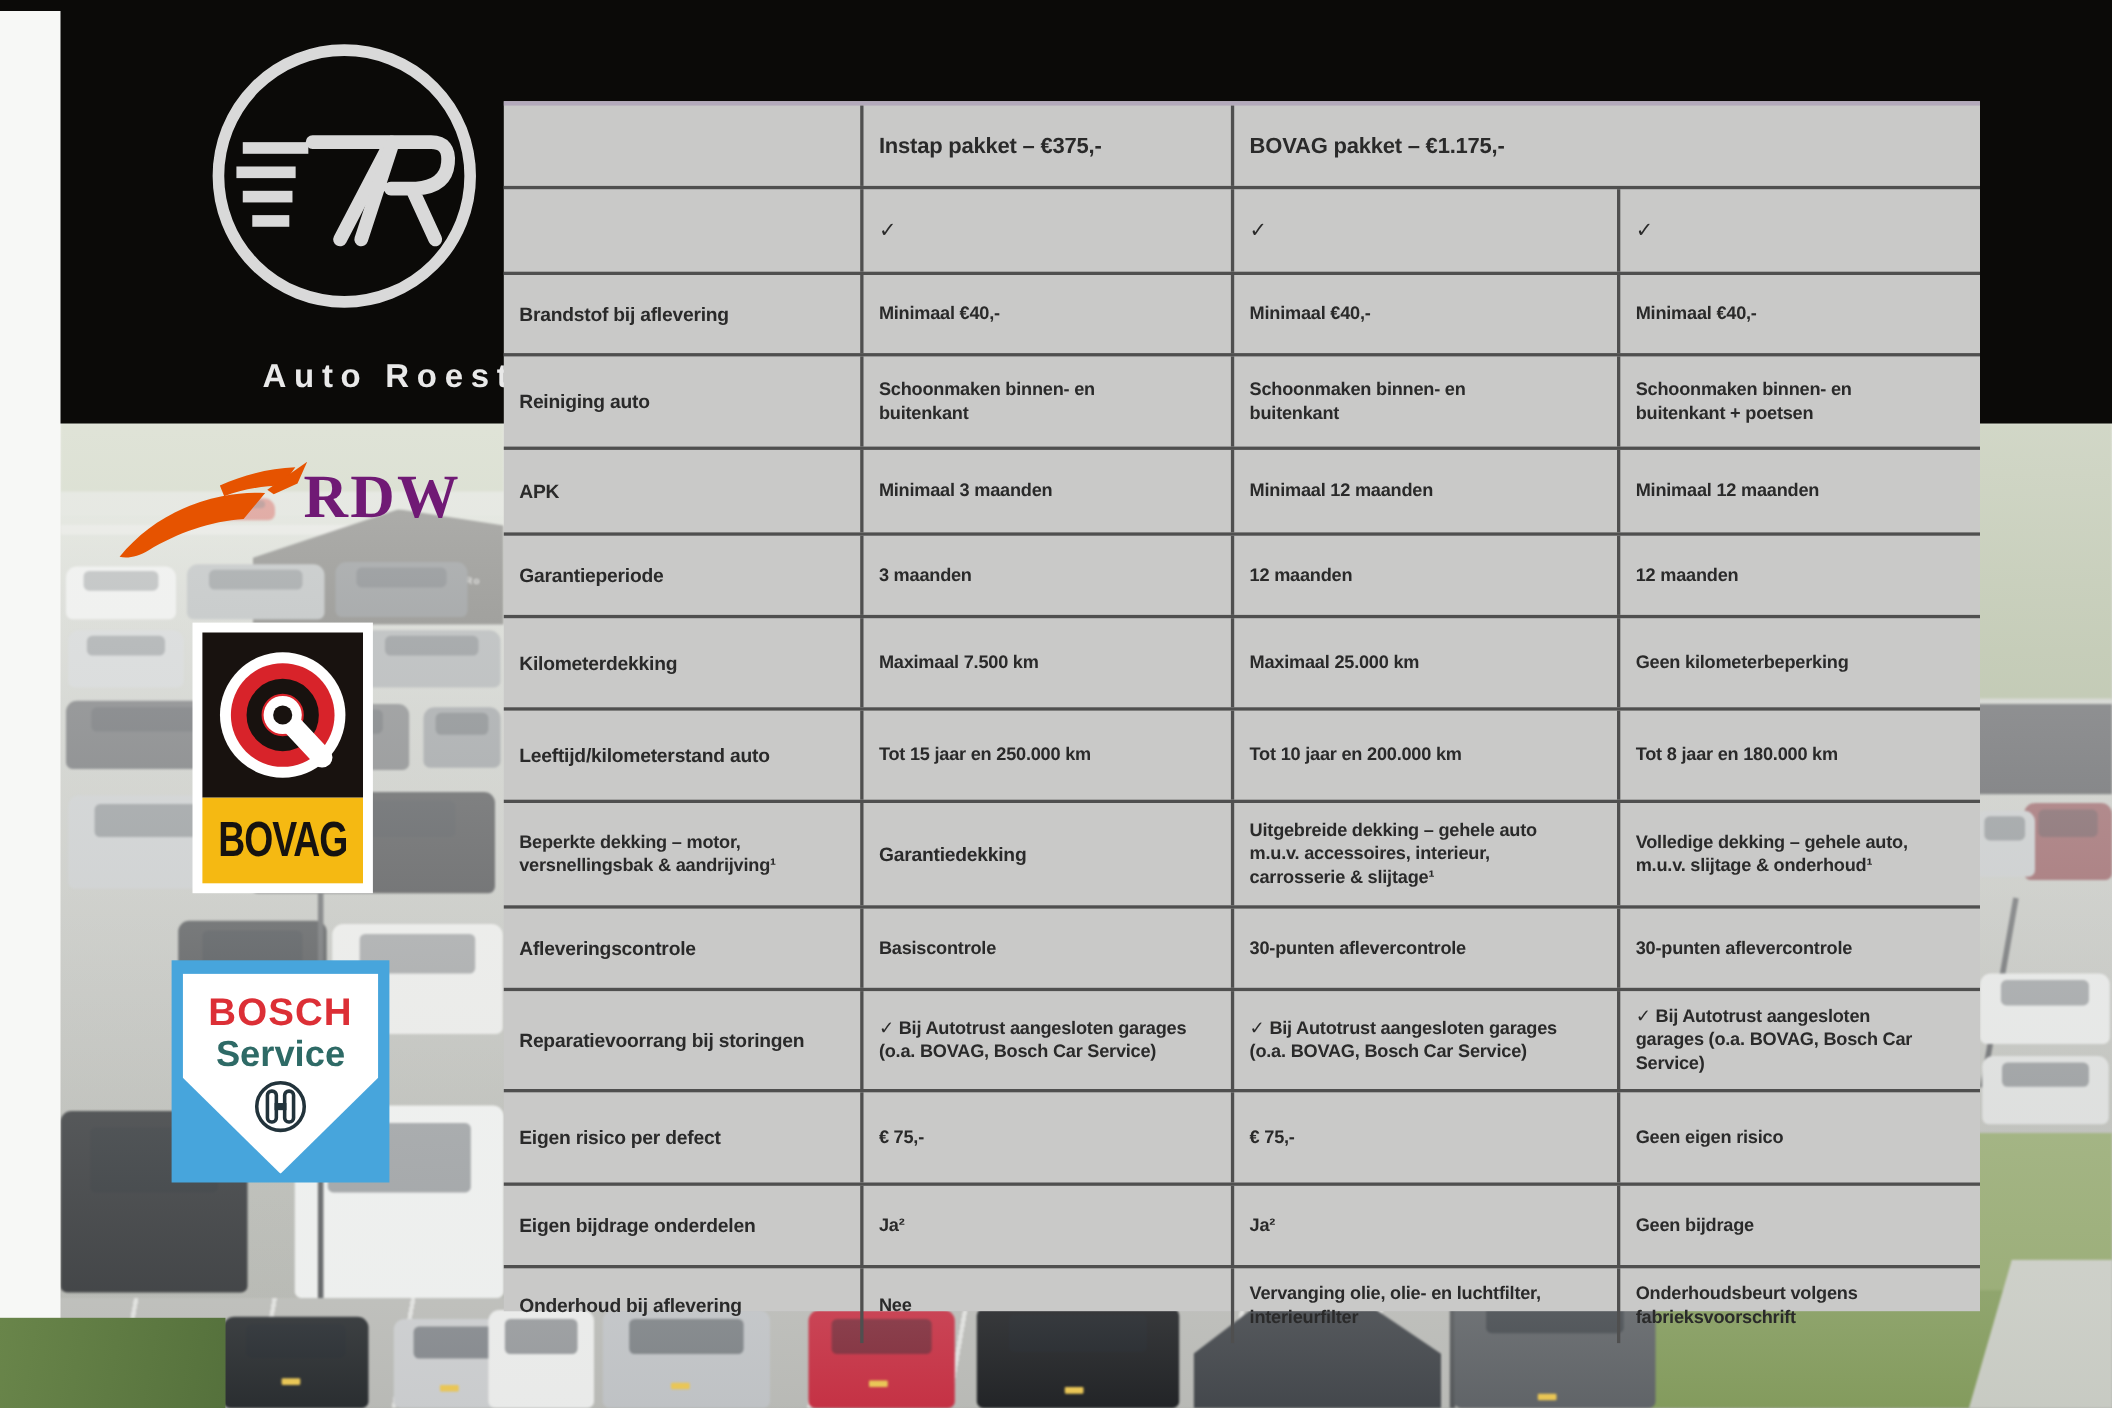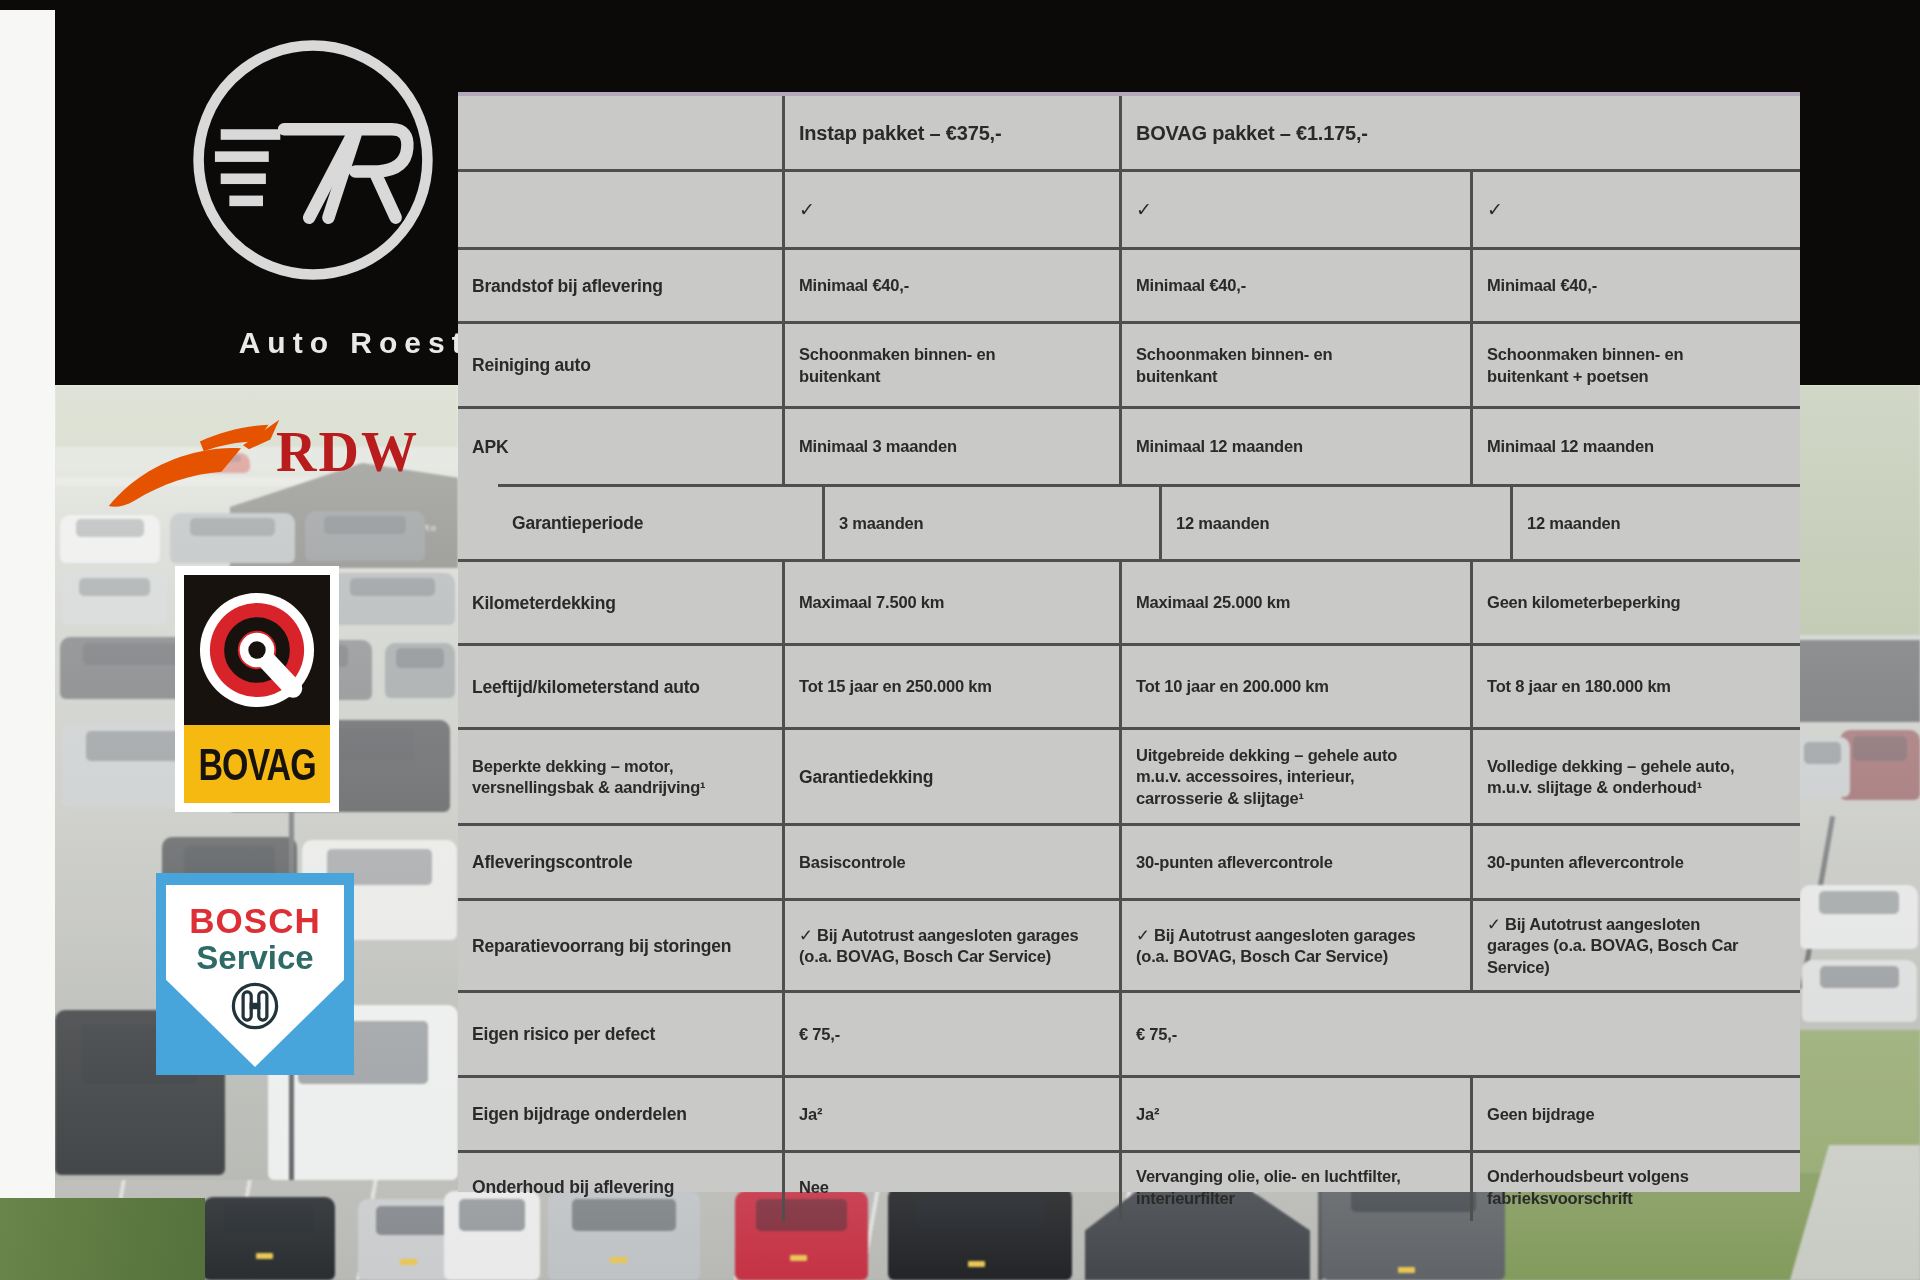--- a/index.html
+++ b/index.html
@@ -35,21 +35,21 @@
   .grass-corner{position:absolute;left:0;top:1198px;width:205px;height:82px;
     background:linear-gradient(100deg,#69854a,#55713c);}
   .ar-logo{position:absolute;left:55px;top:0;width:403px;height:385px;}
   .ar-mark{position:absolute;left:133px;top:35px;}
   .ar-name{position:absolute;left:38px;top:326px;width:440px;text-align:right;
     color:var(--logo_white);font-size:30px;font-weight:700;letter-spacing:7px;}
 
   
   .rdw{position:absolute;left:104px;top:412px;width:310px;height:100px;}
   .rdw-text{position:absolute;left:172px;top:8px;font-family:"Liberation Serif","DejaVu Serif",serif;
-    font-weight:600;font-size:56px;color:#b91c1c;letter-spacing:2px;}
+    font-weight:600;font-size:56px;color:#701a75;letter-spacing:2px;}
 
   
   .bovag{position:absolute;left:175px;top:566px;width:164px;height:246px;background:#fff;
     box-sizing:border-box;padding:9px;}
   .bovag-top{position:relative;width:100%;height:150px;background:var(--bovag_black);}
   .bovag-bottom{width:100%;height:78px;background:var(--bovag_yellow);display:flex;
     align-items:center;justify-content:center;}
   .bovag-word{font-weight:700;font-size:34px;letter-spacing:-1px;color:#161210;
     transform:scaleY(1.32);}
 
@@ -226,21 +226,21 @@
 buitenkant</div>
         <div class="t-cell">Schoonmaken binnen- en
 buitenkant + poetsen</div>
       </div>
       <div class="t-row" style="height: 78px;">
         <div class="t-cell t-label">APK</div>
         <div class="t-cell">Minimaal 3 maanden</div>
         <div class="t-cell">Minimaal 12 maanden</div>
         <div class="t-cell">Minimaal 12 maanden</div>
       </div>
-      <div class="t-row" style="height: 75px; margin-left: 40px;">
+      <div class="t-row" style="height: 75px;">
         <div class="t-cell t-label">Garantieperiode</div>
         <div class="t-cell">3 maanden</div>
         <div class="t-cell">12 maanden</div>
         <div class="t-cell">12 maanden</div>
       </div>
       <div class="t-row" style="height: 84px;">
         <div class="t-cell t-label">Kilometerdekking</div>
         <div class="t-cell">Maximaal 7.500 km</div>
         <div class="t-cell">Maximaal 25.000 km</div>
         <div class="t-cell">Geen kilometerbeperking</div>
@@ -274,20 +274,21 @@
         <div class="t-cell">✓ Bij Autotrust aangesloten garages
 (o.a. BOVAG, Bosch Car Service)</div>
         <div class="t-cell">✓ Bij Autotrust aangesloten
 garages (o.a. BOVAG, Bosch Car
 Service)</div>
       </div>
       <div class="t-row" style="height: 85px;">
         <div class="t-cell t-label">Eigen risico per defect</div>
         <div class="t-cell">€ 75,-</div>
         <div class="t-cell">€ 75,-</div>
+        <div class="t-cell">Geen eigen risico</div>
       </div>
       <div class="t-row" style="height: 75px;">
         <div class="t-cell t-label">Eigen bijdrage onderdelen</div>
         <div class="t-cell">Ja²</div>
         <div class="t-cell">Ja²</div>
         <div class="t-cell">Geen bijdrage</div>
       </div>
       <div class="t-row" style="height: 71px;">
         <div class="t-cell t-label">Onderhoud bij aflevering</div>
         <div class="t-cell">Nee</div>

